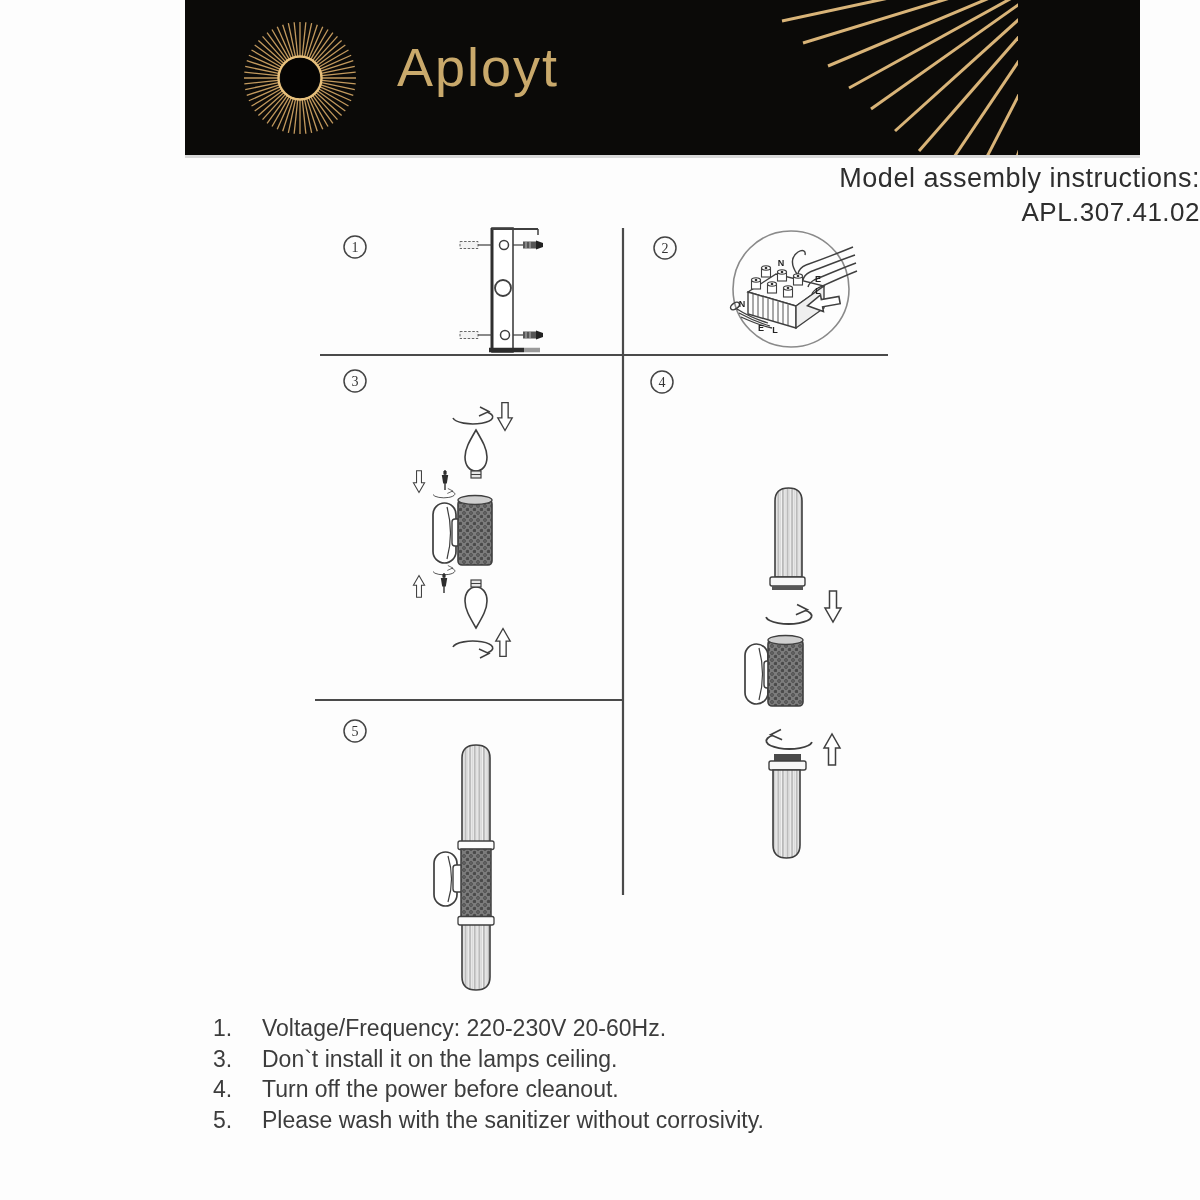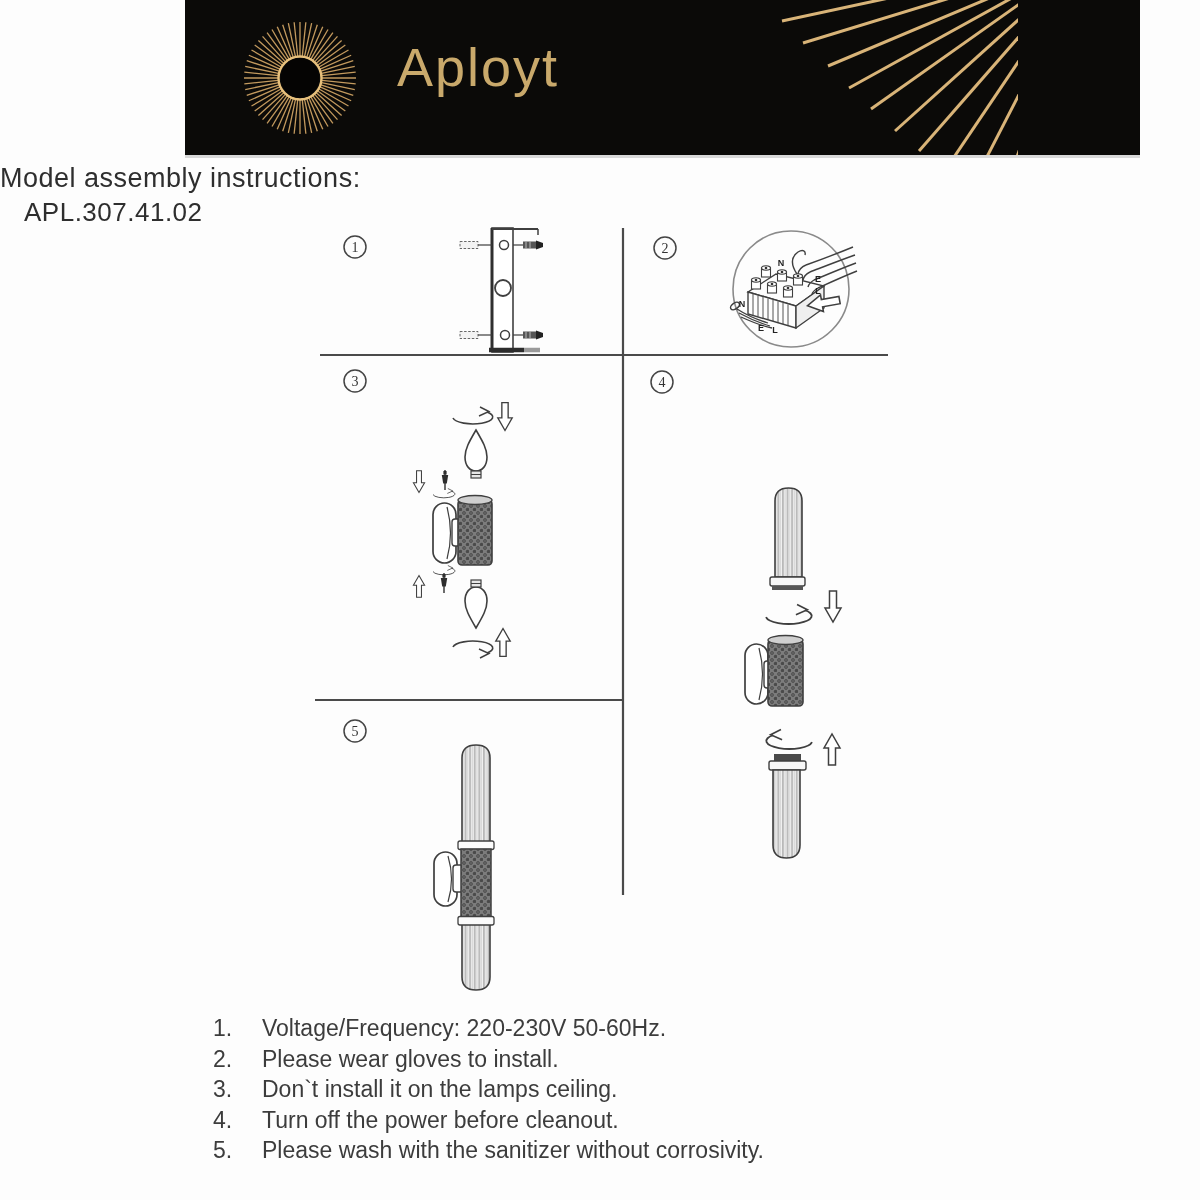--- a/index.html
+++ b/index.html
@@ -5,21 +5,21 @@
   html,body{margin:0;padding:0;background:#ffffff;}
   .page{position:relative;width:1200px;height:1200px;background:#fdfdfd;overflow:hidden;
         font-family:"Liberation Sans",sans-serif;}
   
   .banner{position:absolute;left:185px;top:0;width:955px;height:155px;background:#0b0a08;
           overflow:hidden;border-bottom:3px solid #d9d9d9;}
   .banner svg{position:absolute;left:0;top:0;}
   .brand-text{position:absolute;left:212px;top:36px;width:180px;
               font-size:54px;font-weight:400;letter-spacing:2px;color:#c9a96b;}
   
-  .title-block{position:absolute;left:0;top:163px;width:1200px;text-align:left;color:#2e2e2e;}
+  .title-block{position:absolute;left:0;top:163px;width:1200px;text-align:right;color:#2e2e2e;}
   .page-title{font-size:27px;font-weight:500;letter-spacing:.5px;}
   .model-number{font-size:26px;font-weight:500;letter-spacing:.5px;margin-top:3px;margin-left:24px;}
   
   .diagram-svg{position:absolute;left:0;top:0;width:1200px;height:1200px;}
   
   .instructions{position:absolute;left:0;top:1013px;width:1200px;color:#3c3c3c;}
   .instr-row{position:relative;height:30.5px;line-height:30.5px;font-size:23px;padding-left:213px;
              white-space:nowrap;}
   .instr-num{display:inline-block;width:49px;}
 </style>
@@ -330,24 +330,21 @@
       <rect x="453" y="865" width="11" height="27" rx="3" fill="#ffffff" stroke="#3f3f3f" stroke-width="1.4"></rect>
       <path d="M462,758 Q462,745 476,745 Q490,745 490,758 L490,977 Q490,990 476,990 Q462,990 462,977 Z" fill="url(#flute)" stroke="#3f3f3f" stroke-width="1.6"></path>
       <rect x="458" y="841" width="36" height="8.5" rx="2" fill="#fbfbfb" stroke="#3f3f3f" stroke-width="1.3"></rect>
       <rect x="461" y="849" width="30" height="68" fill="url(#crystal)" stroke="#3f3f3f" stroke-width="1.5"></rect>
       <rect x="458" y="916.5" width="36" height="8.5" rx="2" fill="#fbfbfb" stroke="#3f3f3f" stroke-width="1.3"></rect>
     </g>
   </svg>
 
   <div class="instructions">
     <div class="instr-row">
-      <span class="instr-num">1.</span><span>Voltage/Frequency: 220-230V 50-60Hz.</span>
-    </div>
-    <div class="instr-row">
-      <span class="instr-num">2.</span><span>Please wear gloves to install.</span>
+      <span class="instr-num">1.</span><span>Voltage/Frequency: 220-230V 20-60Hz.</span>
     </div>
     <div class="instr-row">
       <span class="instr-num">3.</span><span>Don`t install it on the lamps ceiling.</span>
     </div>
     <div class="instr-row">
       <span class="instr-num">4.</span><span>Turn off the power before cleanout.</span>
     </div>
     <div class="instr-row">
       <span class="instr-num">5.</span><span>Please wash  with the sanitizer without corrosivity.</span>
     </div>

